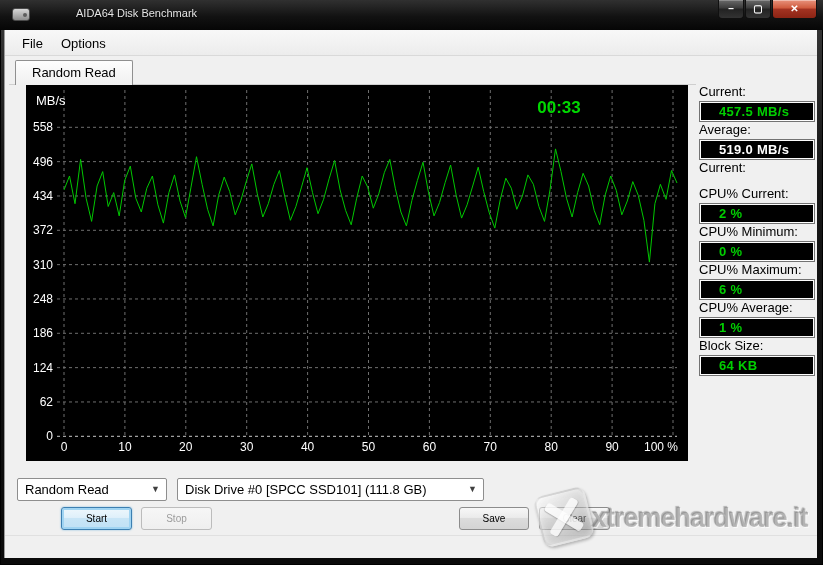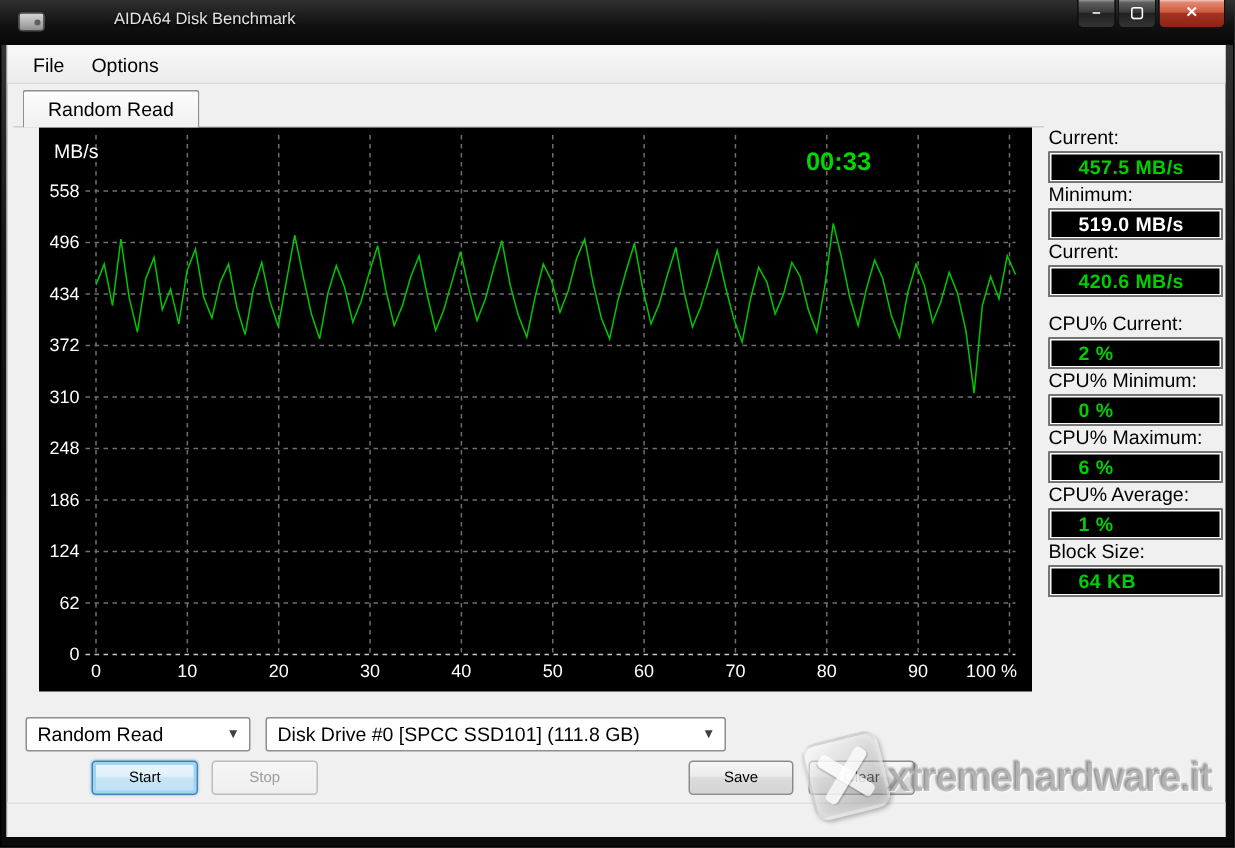--- a/index.html
+++ b/index.html
@@ -172,26 +172,25 @@
           <polyline points="38.0,104.9 43.5,91.0 49.0,118.7 54.6,74.4 60.1,113.2 65.6,136.4 71.1,101.0 76.7,86.6 82.2,121.5 87.7,107.6 93.2,130.9 98.7,95.5 104.3,81.1 109.8,113.2 115.3,127.0 120.8,103.2 126.4,91.0 131.9,119.8 137.4,138.1 142.9,107.6 148.5,89.9 154.0,116.0 159.5,132.6 165.0,102.1 170.5,71.7 176.1,99.3 181.6,124.3 187.1,140.9 192.6,110.4 198.2,92.1 203.7,106.5 209.2,129.8 214.7,116.0 220.2,96.6 225.8,78.9 231.3,108.8 236.8,132.0 242.3,118.7 247.9,99.3 253.4,85.5 258.9,112.1 264.4,135.3 269.9,121.5 275.5,102.1 281.0,82.7 286.5,107.6 292.0,128.7 297.6,114.3 303.1,93.8 308.6,75.5 314.1,104.9 319.6,125.4 325.2,139.8 330.7,113.2 336.2,91.0 341.7,102.1 347.3,123.2 352.8,108.8 358.3,87.7 363.8,74.4 369.4,103.8 374.9,127.0 380.4,140.9 385.9,115.4 391.4,95.5 397.0,77.2 402.5,107.6 408.0,130.9 413.5,117.6 419.1,97.7 424.6,80.0 430.1,109.9 435.6,133.1 441.1,119.8 446.7,101.0 452.2,82.2 457.7,106.5 463.2,127.6 468.8,143.1 474.3,114.3 479.8,93.2 485.3,103.2 490.8,124.3 496.4,111.0 501.9,89.9 507.4,99.3 512.9,121.5 518.5,136.4 524.0,104.9 529.5,63.9 535.0,86.6 540.5,113.2 546.1,132.0 551.6,107.6 557.1,88.3 562.6,101.0 568.2,125.4 573.7,139.8 579.2,109.9 584.7,91.0 590.3,105.4 595.8,129.8 601.3,116.0 606.8,96.6 612.3,110.4 617.9,135.3 623.4,177.1 628.9,118.7 634.4,99.3 640.0,114.3 645.5,85.5 651.0,98.0" fill="none" stroke="#00c800" stroke-width="1"></polyline>
         </svg>
     </div>
 
     <div class="stats-panel">
         <div class="stat">
           <div class="stat-label">Current:</div>
           <div class="stat-value" style="color: rgb(0, 206, 0);">457.5 MB/s</div>
         </div>
         <div class="stat">
-          <div class="stat-label">Minimum:</div>
+          <div class="stat-label">Average:</div>
           <div class="stat-value" style="color: #ffffff;">519.0 MB/s</div>
         </div>
         <div class="stat">
           <div class="stat-label">Current:</div>
-          <div class="stat-value" style="color: rgb(0, 206, 0);">420.6 MB/s</div>
         </div>
         <div class="stat gap">
           <div class="stat-label">CPU% Current:</div>
           <div class="stat-value" style="color: rgb(0, 206, 0);">2 %</div>
         </div>
         <div class="stat">
           <div class="stat-label">CPU% Minimum:</div>
           <div class="stat-value" style="color: rgb(0, 206, 0);">0 %</div>
         </div>
         <div class="stat">

